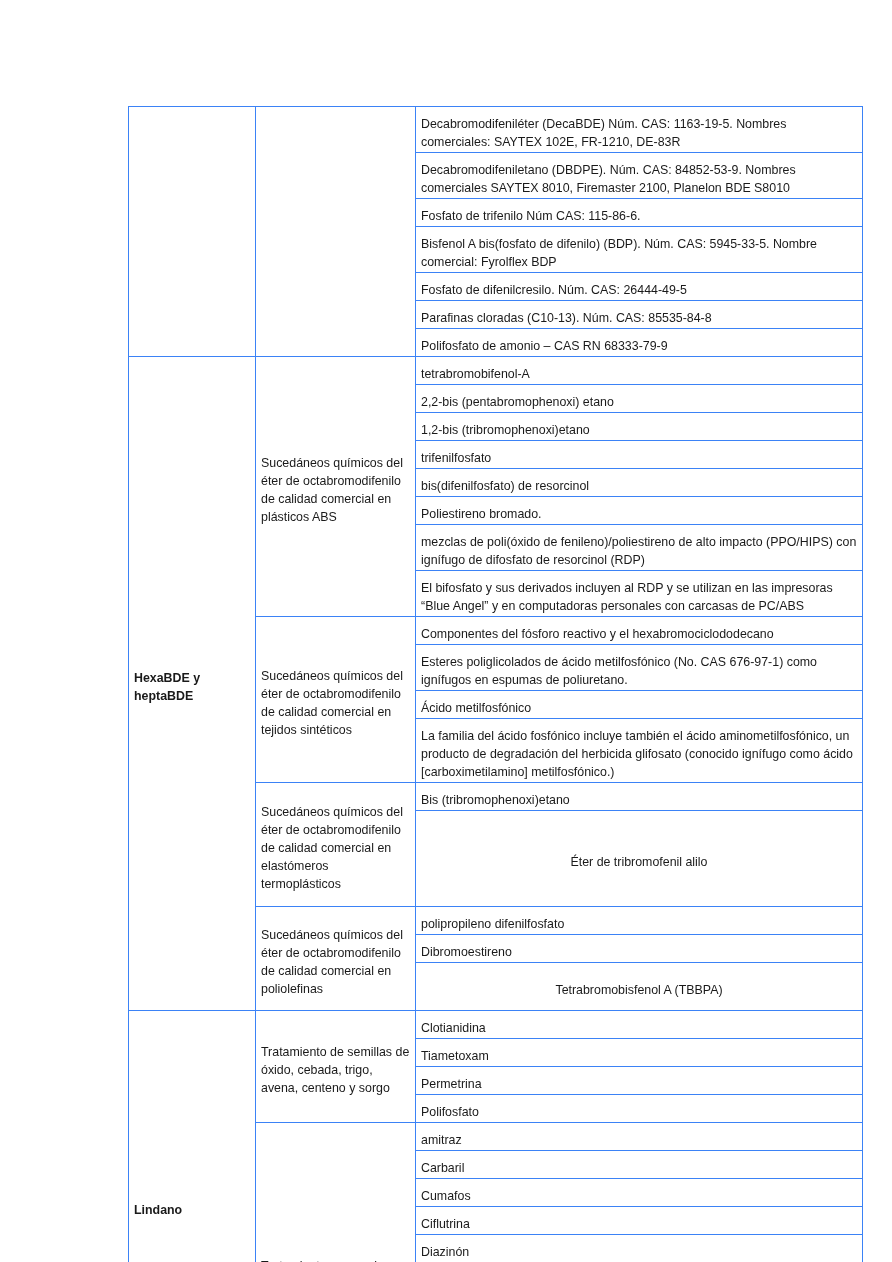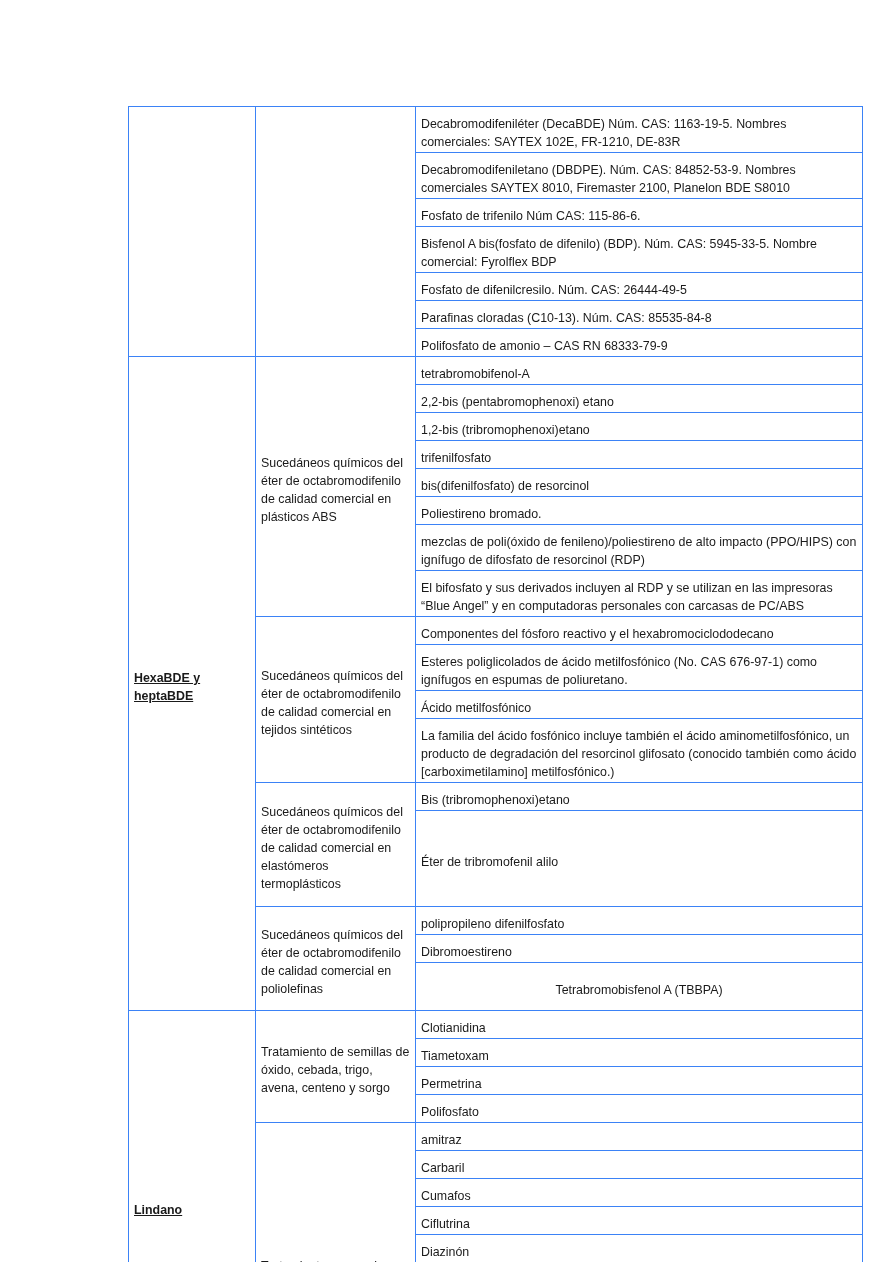--- a/index.html
+++ b/index.html
@@ -9,22 +9,22 @@
     position: absolute; left: 128px; top: 106px; width: 734px;
     border-collapse: collapse; table-layout: fixed; font-size: 12.4px; line-height: 18px;
   }
   table.doc td {
     border: 1px solid #3b82f6; padding: 8px 5px 1px 5px; vertical-align: middle;
     word-wrap: break-word;
   }
   col.c1 { width: 127px; }
   col.c2 { width: 160px; }
   col.c3 { width: 447px; }
-  td.bold { font-weight: bold; text-decoration: underline; }
-  td.tall { height: 86px; }
+  td.bold { font-weight: bold; }
+  td.tall { height: 86px; text-align: center; }
   td.tall2 { height: 38px; text-align: center; }
 </style>
 </head>
 <body>
 
 <table class="doc">
   <colgroup>
       <col class="c1">
       <col class="c2">
       <col class="c3">
@@ -86,21 +86,21 @@
       <td rowspan="4">Sucedáneos químicos del éter de octabromodifenilo de calidad comercial en tejidos sintéticos</td>
       <td>Componentes del fósforo reactivo y el hexabromociclododecano</td>
     </tr>
     <tr>
         <td>Esteres poliglicolados de ácido metilfosfónico (No. CAS 676-97-1) como ignífugos en espumas de poliuretano.</td>
       </tr>
     <tr>
         <td>Ácido metilfosfónico</td>
       </tr>
     <tr>
-        <td>La familia del ácido fosfónico incluye también el ácido aminometilfosfónico, un producto de degradación del resorcinol glifosato (conocido también como ácido [carboximetilamino] metilfosfónico.)</td>
+        <td>La familia del ácido fosfónico incluye también el ácido aminometilfosfónico, un producto de degradación del herbicida glifosato (conocido ignífugo como ácido [carboximetilamino] metilfosfónico.)</td>
       </tr>
 
     <tr>
       <td rowspan="2">Sucedáneos químicos del éter de octabromodifenilo de calidad comercial en elastómeros termoplásticos</td>
       <td>Bis (tribromophenoxi)etano</td>
     </tr>
     <tr>
         <td class="tall">Éter de tribromofenil alilo</td>
       </tr>
 

